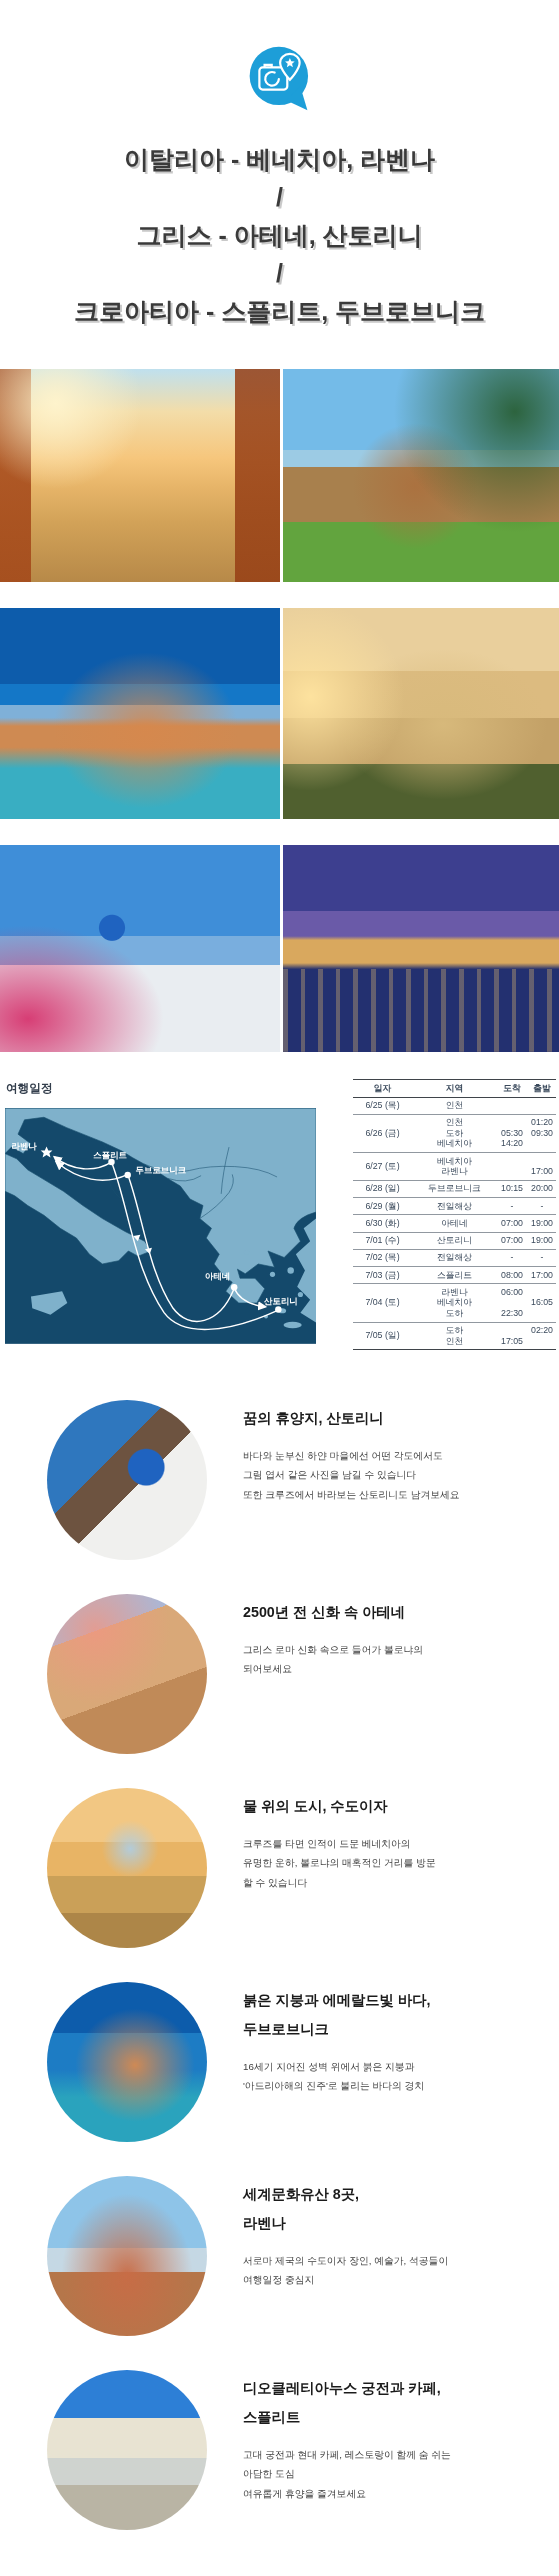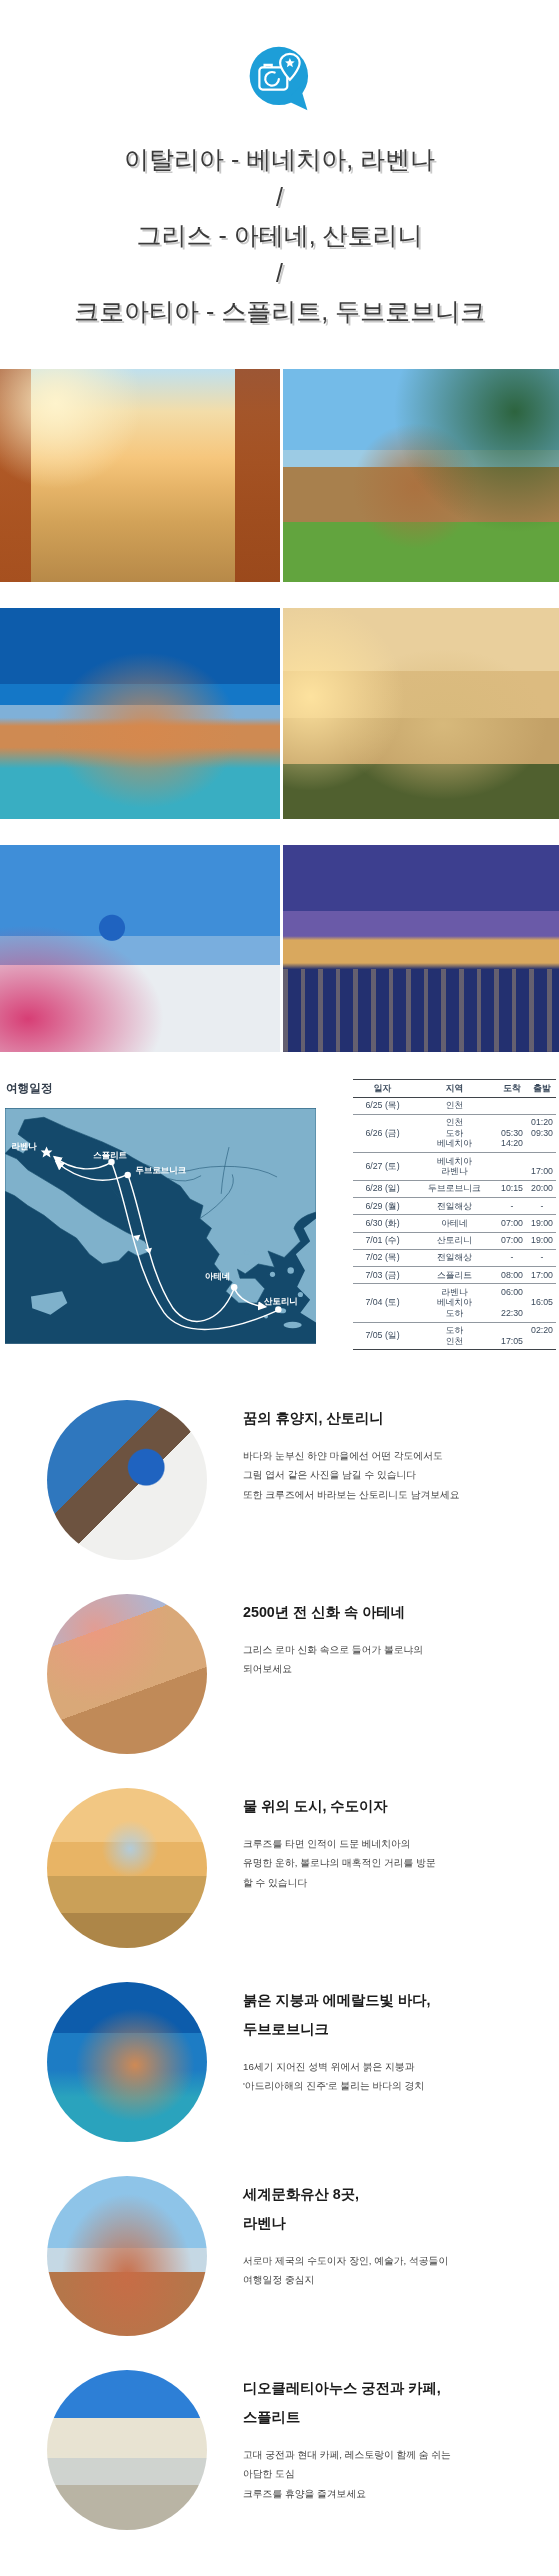--- a/index.html
+++ b/index.html
@@ -5,21 +5,21 @@
   html,body{margin:0;padding:0;}
   body{
     width:559px;height:2576px;overflow:hidden;background:#ffffff;
     font-family:"Liberation Sans","DejaVu Sans",sans-serif;color:#3f3f3f;
     position:relative;
   }
   
   .hero-icon-wrap{margin-top:46px;height:65px;text-align:center;}
   .main-title{margin-top:29px;height:189px;text-align:center;}
   .main-title .t-line{
-    font-size:25px;line-height:38px;font-weight:400;color:#3a3a3a;
+    font-size:25px;line-height:38px;font-weight:700;color:#3a3a3a;
     text-shadow:2px 2px 0 #c9c9c9;white-space:nowrap;
   }
   
   .gallery{
     margin-top:40px;display:grid;width:559px;
     grid-template-columns:280px 276px;column-gap:2.6px;
     grid-template-rows:213px 211px 207px;row-gap:26px;
   }
   .photo{width:100%;height:100%;}
   .ph-venice{background:
@@ -343,18 +343,18 @@
     <div class="section">
       <div class="sec-circle c-split"></div>
       <div class="sec-text">
         <div class="sec-title">
           <div>디오클레티아누스 궁전과 카페,</div>
           <div>스플리트</div>
         </div>
         <div class="sec-body">
           <div>고대 궁전과 현대 카페, 레스토랑이 함께 숨 쉬는</div>
           <div>아담한 도심</div>
-          <div>크루즈를 휴양을 즐겨보세요</div>
+          <div>여유롭게 휴양을 즐겨보세요</div>
         </div>
       </div>
     </div>
   </div>
 
 
 </body></html>

